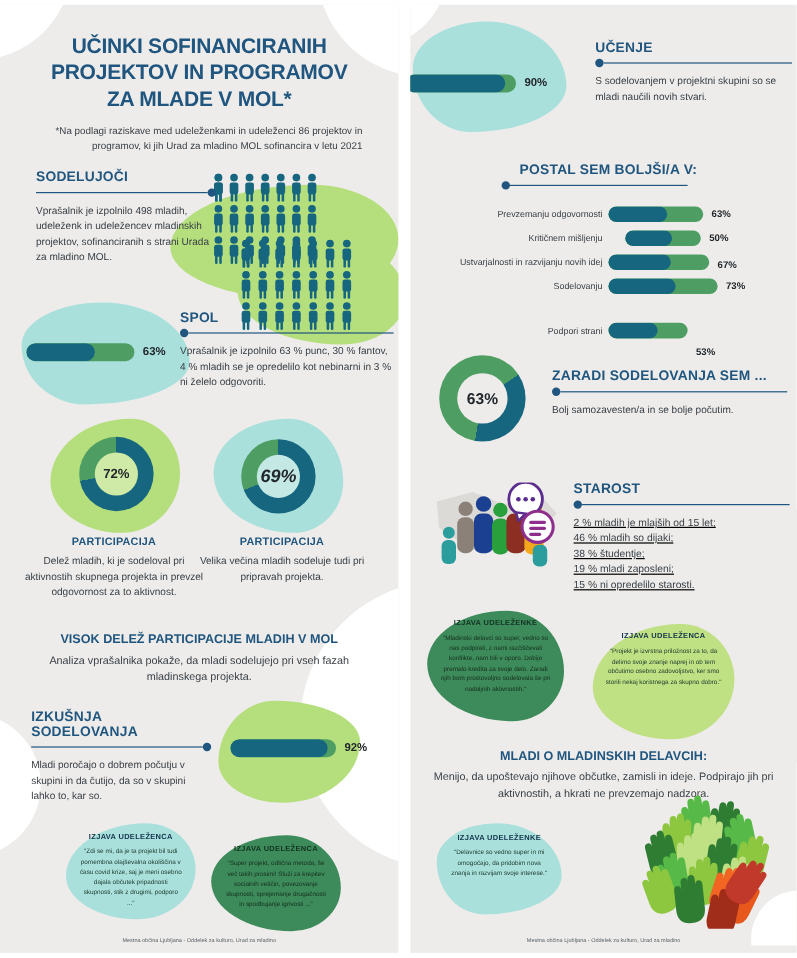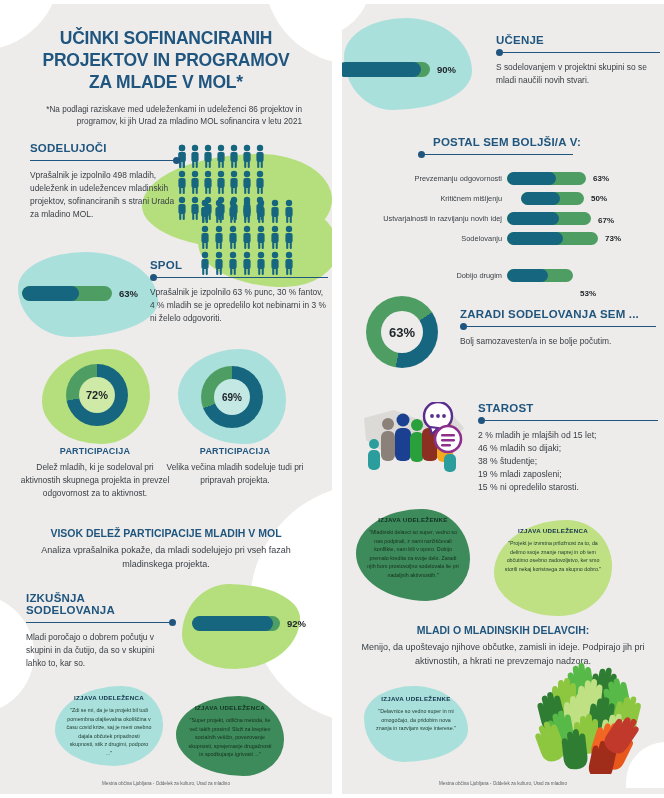--- a/index.html
+++ b/index.html
@@ -113,21 +113,21 @@
   .center-head {
     text-align: center; color: #1f557e; font-weight: 800; font-size: 10.5px;
   }
   .center-body { text-align: center; color: #3b4148; font-size: 9px; line-height: 1.5; margin-top: 5px; }
 
   .footer {
     position: absolute; bottom: 8px; left: 0; right: 0; text-align: center;
     font-size: 4.6px; color: #5d6268; z-index: 3;
   }
 
-  ul.stat-list { list-style: none; }
+  ul.stat-list { list-style: none; text-decoration: underline; }
   ul.stat-list li { color: #3b4148; font-size: 8.6px; line-height: 1.52; }
 
   .bar-label { color: #3b4148; font-size: 7.4px; text-align: right; white-space: nowrap; }
   .bar-row { display: flex; align-items: center; justify-content: flex-start; margin-bottom: 7px; }
 </style>
 </head>
 <body>
 
 <div class="page">
 
@@ -255,21 +255,21 @@
     </div>
     <div class="content" style="position:absolute;left:20px;top:442px;width:150px;text-align:center;">
       <div class="sec-title" style="font-size:9px;">PARTICIPACIJA</div>
       <div class="body-txt" style="margin-top:5px;">Delež mladih, ki je sodeloval pri aktivnostih skupnega projekta in prevzel odgovornost za to aktivnost.</div>
     </div>
 
     <div class="blob blob-mint shape-c" style="width:108px;height:95px;left:178px;top:345px;"></div>
     <div class="content" style="position:absolute;left:201px;top:362px;">
       <div class="donut" style="width:62px;height:62px;background:conic-gradient(#16667f 0 69%, #4e9e63 69% 100%);">
         <div class="donut-hole" style="width:36px;height:36px;background:#c4e8e4;">
-          <span class="donut-val" style="font-size:10px;">69%</span>
+          <span class="donut-val" style="font-size:15px;font-style:italic;">69%</span>
         </div>
       </div>
     </div>
     <div class="content" style="position:absolute;left:160px;top:442px;width:150px;text-align:center;">
       <div class="sec-title" style="font-size:9px;">PARTICIPACIJA</div>
       <div class="body-txt" style="margin-top:5px;">Velika večina mladih sodeluje tudi pri pripravah projekta.</div>
     </div>
 
     <div class="content" style="position:absolute;left:24px;top:523px;width:284px;">
       <div class="center-head">VISOK DELEŽ PARTICIPACIJE MLADIH V MOL</div>
@@ -370,21 +370,21 @@
         <div class="bar-row">
           <div class="bar-label" style="width: 152px;">Sodelovanju</div>
           <div class="pill-wrap" style="margin-left: 5px;">
             <div class="pill" style="height: 13px; width: 91px;">
               <div class="pill-fill" style="width: 62%;"></div>
             </div>
             <div class="pill-val" style="font-size: 8px;">73%</div>
           </div>
         </div>
         <div class="bar-row">
-          <div class="bar-label" style="width: 152px;">Dobijo drugim</div>
+          <div class="bar-label" style="width: 152px;">Podpori strani</div>
           <div class="pill-wrap" style="margin-left: 5px;">
             <div class="pill" style="height: 13px; width: 66px;">
               <div class="pill-fill" style="width: 62%;"></div>
             </div>
             <div class="pill-val" style="font-size: 8px; margin-top: 37px;">53%</div>
           </div>
         </div>
       </div>
 
     <div class="content" style="position:absolute;left:24px;top:292px;">

